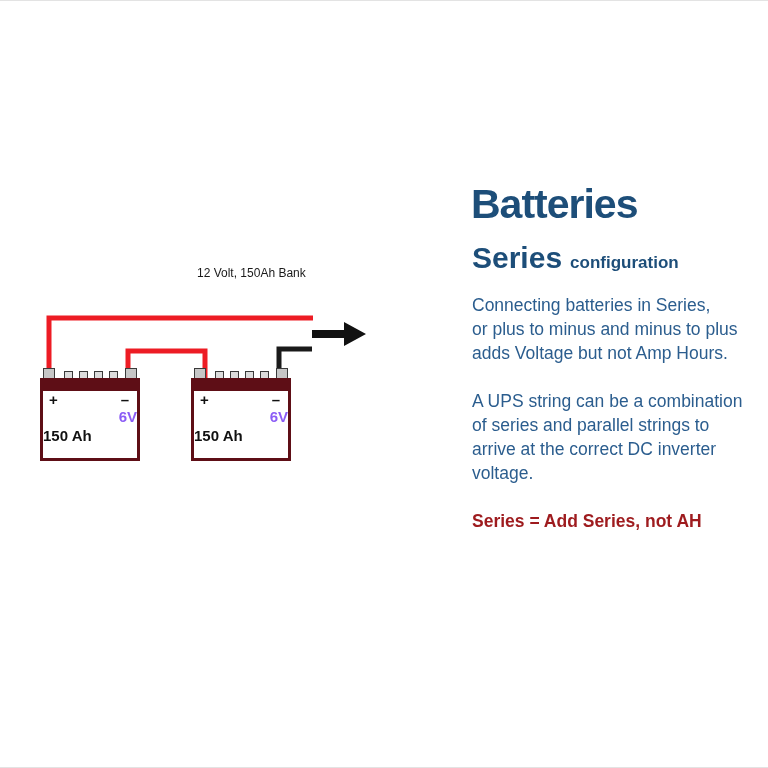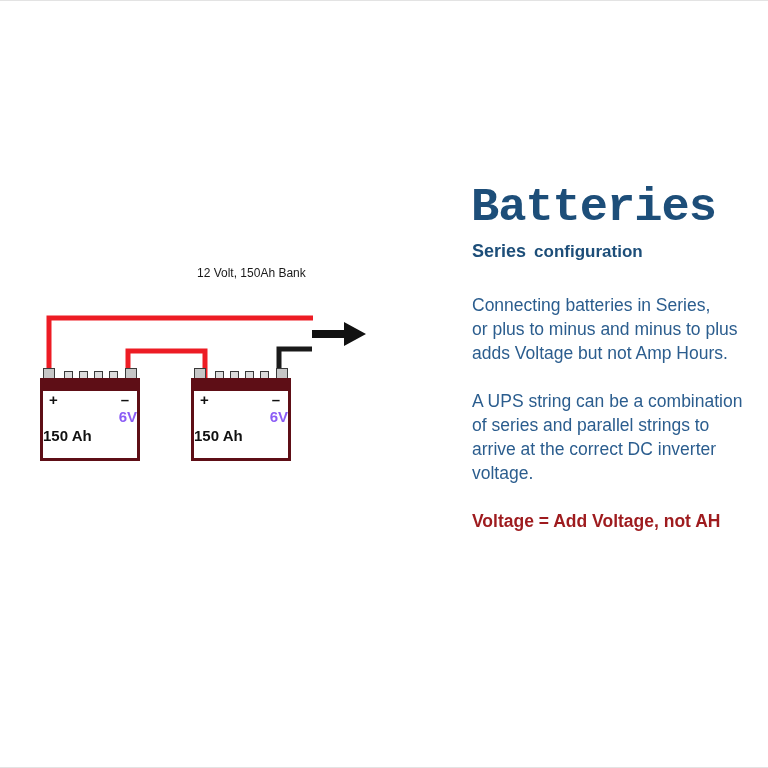--- a/index.html
+++ b/index.html
@@ -39,25 +39,25 @@
     position:absolute; top:24px; left:0; right:0; bottom:0;
     background:#fff; border:3px solid #5e0e16; border-top:none;
   }
   .battery .plus  { position:absolute; left:6px;  top:0px; font-weight:bold; font-size:15px; color:#111; }
   .battery .minus { position:absolute; right:8px; top:0px; font-weight:bold; font-size:15px; color:#111; }
   .battery .volt { margin-top:17px; text-align:right; font-size:15px; color:#8b5cf6; font-weight:bold; }
   .battery .ah   { margin-top:2px;  font-size:15px; color:#111; font-weight:bold; }
 
   
   .title {
-    position:absolute; left:471px; top:182px; font-size:47px; font-weight:bold;
-    color:#1d4e79; letter-spacing:-1px; line-height:1.05;font-family:Liberation Mono, monospace;
+    position:absolute; left:471px; top:182px; font-size:41px; font-weight:bold;
+    color:#1d4e79; letter-spacing:-1px; line-height:1.05;
   }
   .subtitle { position:absolute; left:472px; top:240px; color:#1d4e79; font-weight:bold; }
-  .subtitle .big   { font-size:18px; }
+  .subtitle .big   { font-size:30px; }
   .subtitle .small { font-size:17px; margin-left:8px; }
   .para {
     position:absolute; left:472px; width:300px; font-size:17.5px; line-height:24px;
     color:#2b5d8e; white-space:pre-line;
   }
   .para1 { top:292px; }
   .para2 { top:388px; }
   .highlight {
     position:absolute; left:472px; top:510px; font-size:17.5px; font-weight:bold; color:#9e1b1e;
   }
@@ -115,15 +115,15 @@
   </div>
 
   <div class="para para1">Connecting batteries in Series,
 or plus to minus and minus to plus
 adds Voltage but not Amp Hours.</div>
   <div class="para para2">A UPS string can be a combination
 of series and parallel strings to
 arrive at the correct DC inverter
 voltage.</div>
 
-  <div class="highlight">Voltage = Add Voltage, not AH</div>
+  <div class="highlight">Series = Add Series, not AH</div>
 
 </div>
 
 </body></html>

